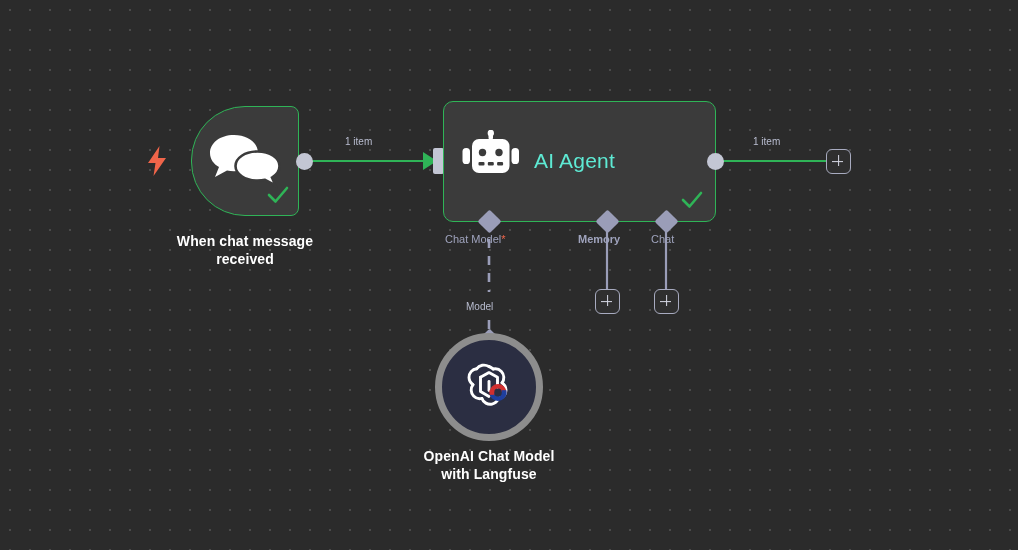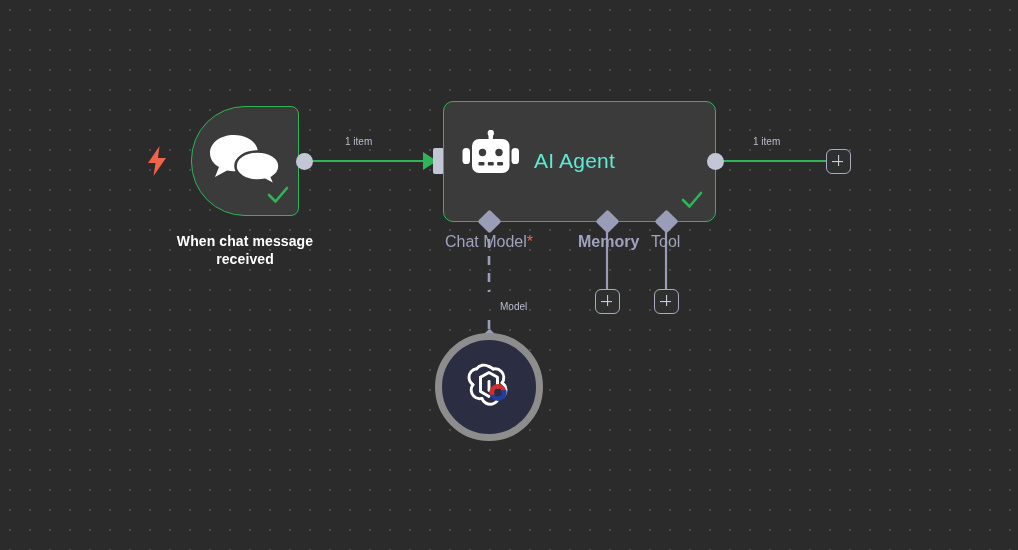--- a/index.html
+++ b/index.html
@@ -130,21 +130,21 @@
   
   .edge-label {
     position: absolute;
     color: #b9bdd0;
     font-size: 10px;
     white-space: nowrap;
   }
   .port-label {
     position: absolute;
     color: #9fa3bd;
-    font-size: 16px;
+    font-size: 11px;
     white-space: nowrap;
   }
   .req-star {
     color: #f0654a;
   }
 
   
   .plus-btn {
     position: absolute;
     width: 25px;
@@ -273,25 +273,25 @@
   <div class="out-dot" style="left:707px; top:153px;"></div>
 
   <div class="diamond" style="left:481px; top:213px;"></div>
   <div class="diamond" style="left:599px; top:213px;"></div>
   <div class="diamond" style="left:658px; top:213px;"></div>
 
   <div class="port-label" style="left:445px; top:233px;">
     <span>Chat Model</span><span class="req-star">*</span>
   </div>
   <div class="port-label" style="left:578px; top:233px;font-weight:bold;">Memory</div>
-  <div class="port-label" style="left:651px; top:233px;">Tool</div>
+  <div class="port-label" style="left:651px; top:233px;">Chat</div>
 
   <div class="edge-label" style="left:345px; top:136px;">1 item</div>
   <div class="edge-label" style="left:753px; top:136px;">1 item</div>
-  <div class="edge-label" style="left:466px; top:301px;margin-left:34px;">Model</div>
+  <div class="edge-label" style="left:466px; top:301px;">Model</div>
 
   <div class="plus-btn" style="left:826px; top:149px;"></div>
   <div class="plus-btn" style="left:595px; top:289px;"></div>
   <div class="plus-btn" style="left:654px; top:289px;"></div>
 
   <div class="diamond" style="left:481px; top:332px;"></div>
 
   <div class="model-node">
     <div class="oai-logo">
       <svg viewBox="0 0 54 54" width="54" height="54" aria-hidden="true">
@@ -310,14 +310,16 @@
         <g>
           <path d="M27.5 32.5 a8.5 8.5 0 0 1 17 0 l-4.6 0 a3.9 3.9 0 0 0 -7.8 0 Z" fill="#d12f2f"></path>
           <path d="M27.5 32.5 a8.5 8.5 0 0 0 17 0 l-4.6 0 a3.9 3.9 0 0 1 -7.8 0 Z" fill="#1f3f9e"></path>
           <rect x="27.5" y="30.2" width="4.7" height="4.6" fill="#d12f2f"></rect>
           <rect x="39.8" y="30.2" width="4.7" height="4.6" fill="#1f3f9e"></rect>
         </g>
       </svg>
     </div>
   </div>
 
+  <div class="node-title" style="left:379px; top:447px; width:220px;">OpenAI Chat Model
+with Langfuse</div>
 
 </div>
 
 </body></html>

